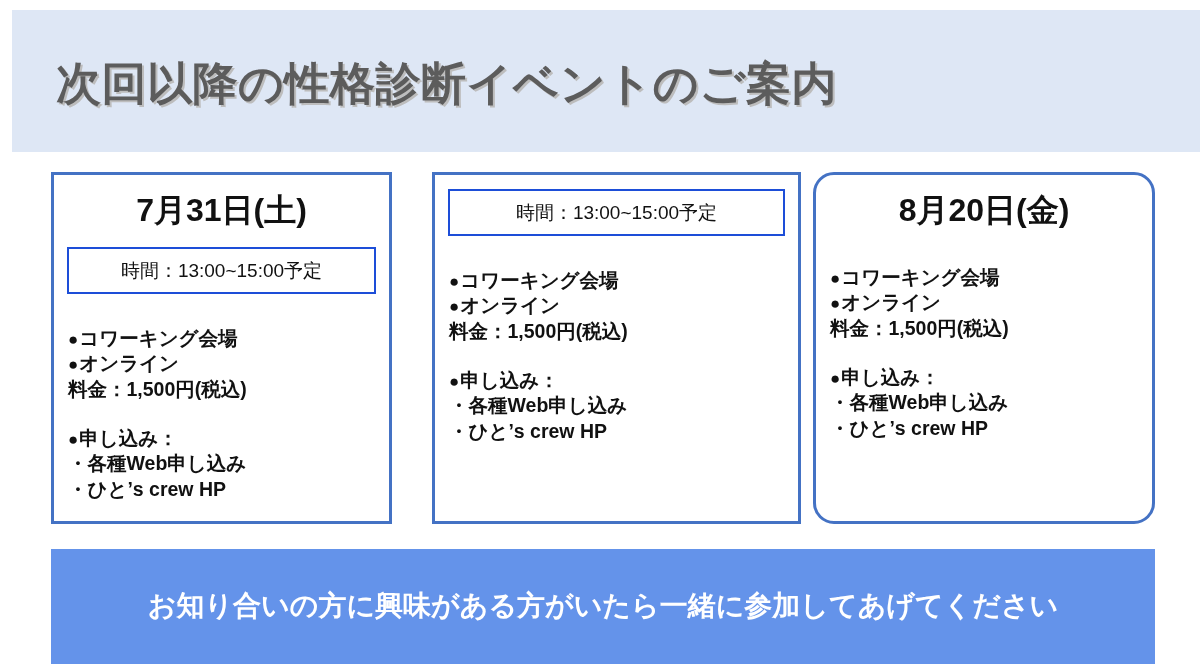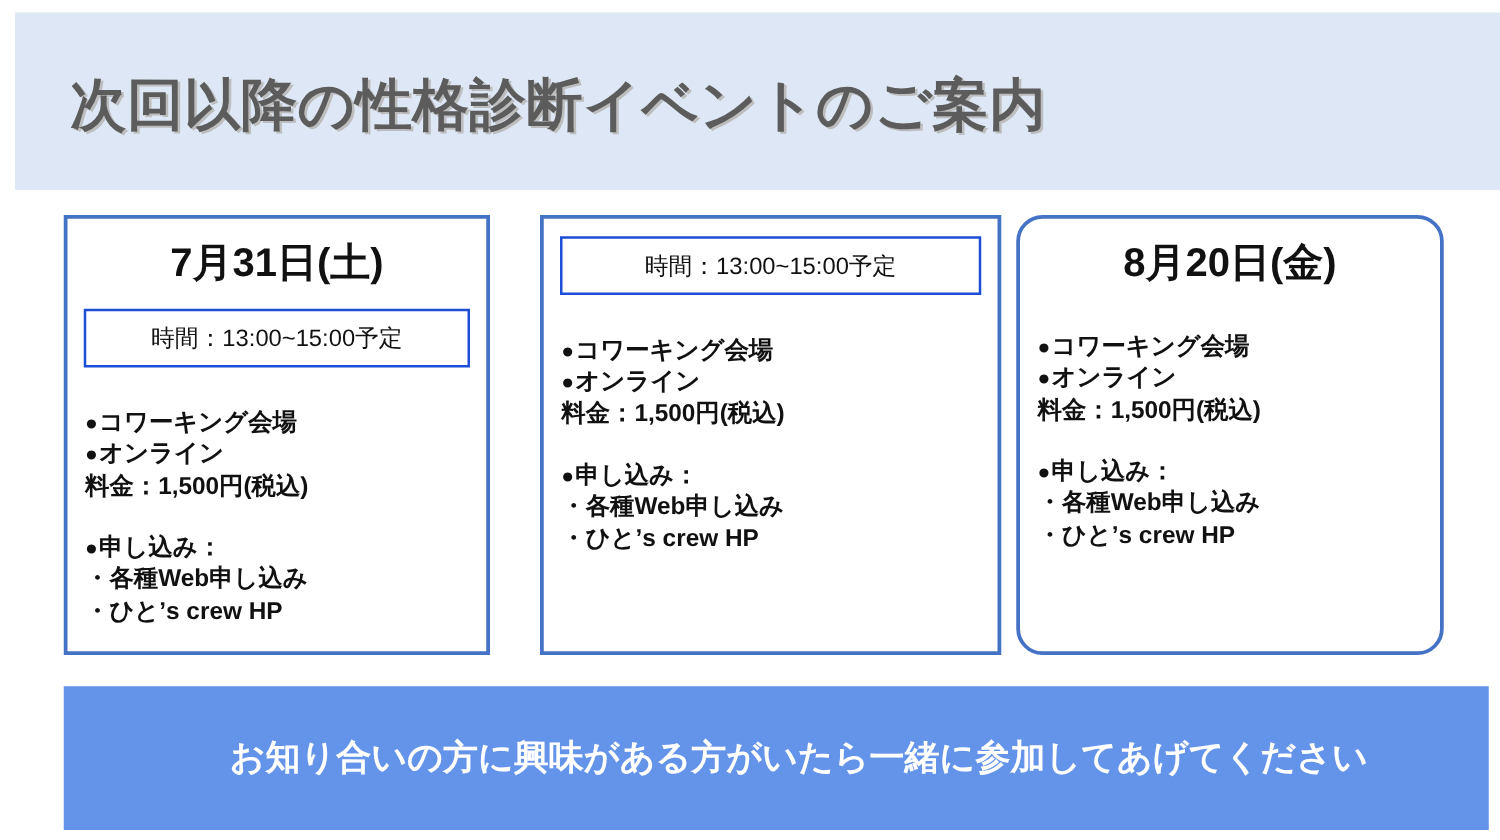--- a/index.html
+++ b/index.html
@@ -111,21 +111,20 @@
     position: absolute;
     left: 51px;
     top: 549px;
     width: 1104px;
     height: 115px;
     background: #6493ea;
     display: flex;
     flex-direction: column;
     align-items: center;
     justify-content: center;
-    padding-left: 36px;
   }
   .footer-line {
     color: #ffffff;
     font-size: 28px;
     font-weight: bold;
     line-height: 1.22;
     letter-spacing: 0px;
     white-space: nowrap;
   }
 </style>

